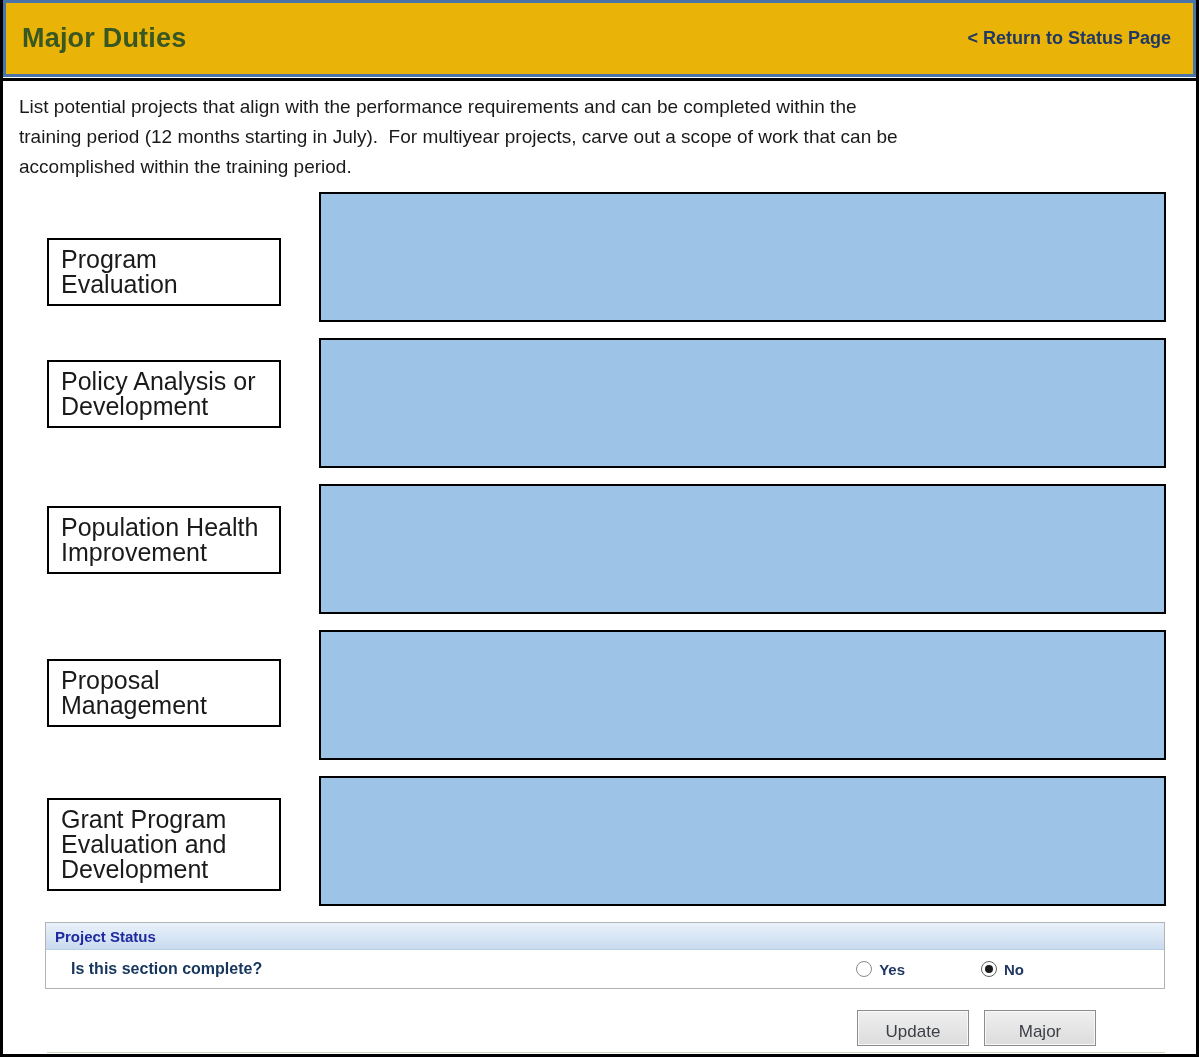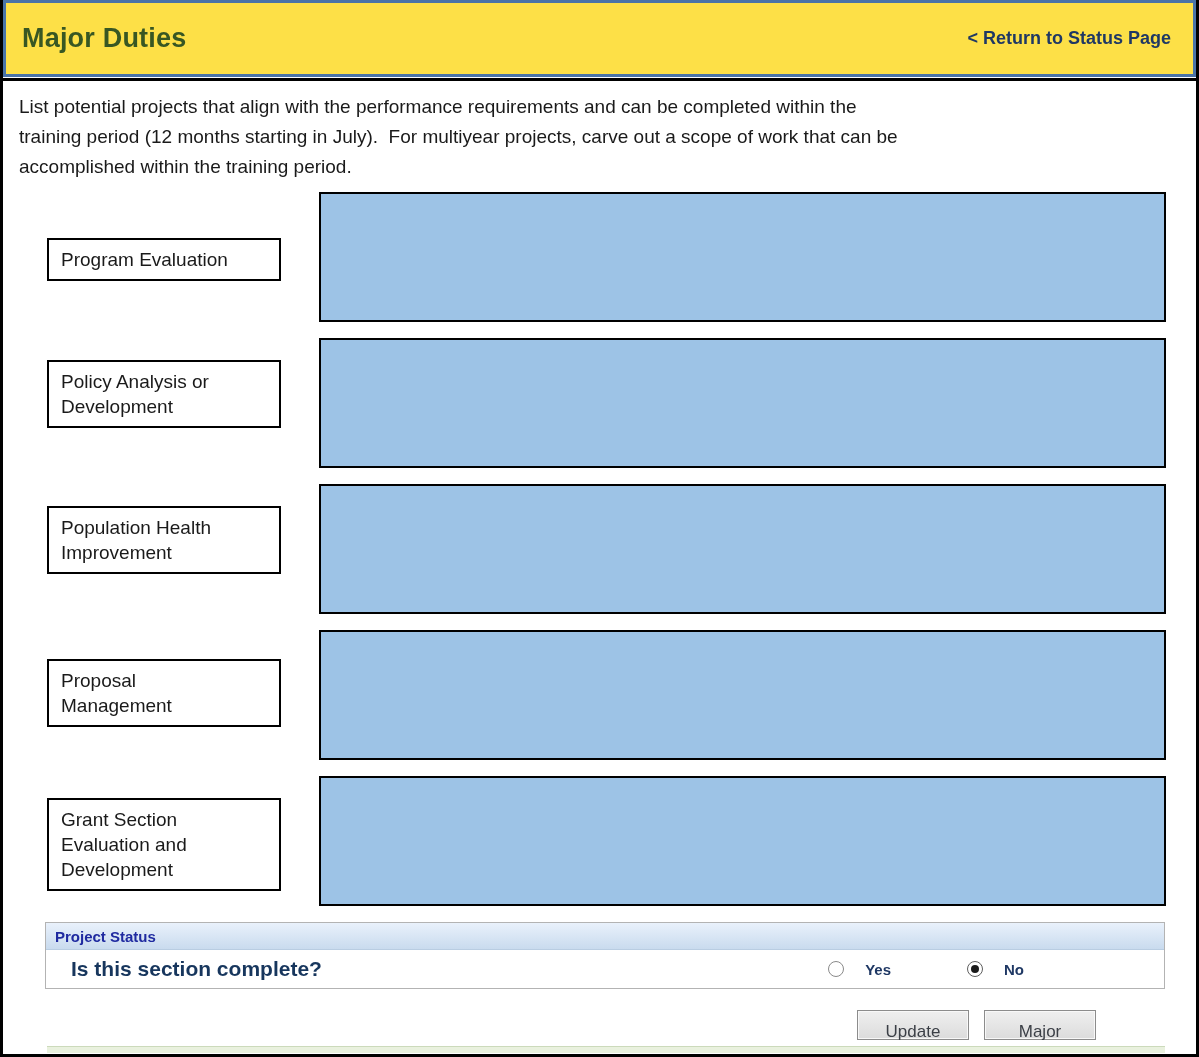--- a/index.html
+++ b/index.html
@@ -12,21 +12,21 @@
     border-left: 3px solid #000;
     border-right: 3px solid #000;
     border-bottom: 3px solid #000;
     overflow: hidden;
     background: #fff;
   }
 
   
   .header-band {
     height: 77px;
-    background: #fde047;
+    background: #eab308;
     border: 3px solid #4a74a8;
     display: flex;
     align-items: center;
     justify-content: space-between;
     padding: 0 22px 0 16px;
   }
   .page-title {
     font-size: 27px;
     font-weight: bold;
     color: #385723;
@@ -62,21 +62,21 @@
   .duty-row {
     display: flex;
     align-items: flex-start;
     margin: 0 30px 16px 44px;
   }
   .duty-label {
     width: 234px;
     flex: 0 0 234px;
     border: 2px solid #000;
     background: #fff;
-    font-size: 19px;
+    font-size: 25px;
     line-height: 25px;
     color: #1a1a1a;
     padding: 7px 12px;
     margin-right: 38px;
     margin-top: 22px;
     white-space: pre-line;
   }
   .duty-row:nth-of-type(1) .duty-label { margin-top: 46px; }
   .duty-row:nth-of-type(4) .duty-label { margin-top: 29px; }
   .duty-input {
@@ -112,35 +112,35 @@
     color: #1f2aa0;
   }
   .status-question-row {
     height: 38px;
     display: flex;
     align-items: center;
     justify-content: space-between;
     background: #fff;
   }
   .status-question {
-    font-size: 21px;
+    font-size: 16px;
     font-weight: bold;
     color: #17365d;
     padding-left: 25px;
   }
   .radio-group {
     display: flex;
     align-items: center;
     gap: 76px;
     margin-right: 140px;
   }
   .radio-option {
     display: flex;
     align-items: center;
-    gap: 21px;
+    gap: 7px;
     cursor: pointer;
   }
   .radio-circle {
     width: 16px;
     height: 16px;
     border: 1px solid #8a8a8a;
     border-radius: 50%;
     background: #fff;
     display: inline-flex;
     align-items: center;
@@ -164,21 +164,21 @@
 
   
   .actions {
     display: flex;
     justify-content: flex-end;
     gap: 15px;
     margin: 21px 100px 0 0;
   }
   .btn {
     min-width: 112px;
-    height: 30px;
+    height: 36px;
     background: linear-gradient(#efefef, #dcdcdc);
     border: 1px solid #8c8c8c;
     box-shadow: inset 0 0 0 1px #f8f8f8;
     font-family: "Liberation Sans", sans-serif;
     font-size: 17px;
     color: #3b3f46;
     padding: 11px 18px;
     cursor: pointer;
   }
 
@@ -223,21 +223,21 @@
       <textarea class="duty-input" style=""></textarea>
     </div>
 
     <div class="duty-row">
       <div class="duty-label">Proposal
 Management</div>
       <textarea class="duty-input" style=""></textarea>
     </div>
 
     <div class="duty-row">
-      <div class="duty-label">Grant Section
+      <div class="duty-label">Grant Program
 Evaluation and
 Development</div>
       <textarea class="duty-input" style=""></textarea>
     </div>
 
     <section class="status-panel">
       <div class="status-header">
         <span class="status-header-title">Project Status</span>
       </div>
       <div class="status-question-row">

